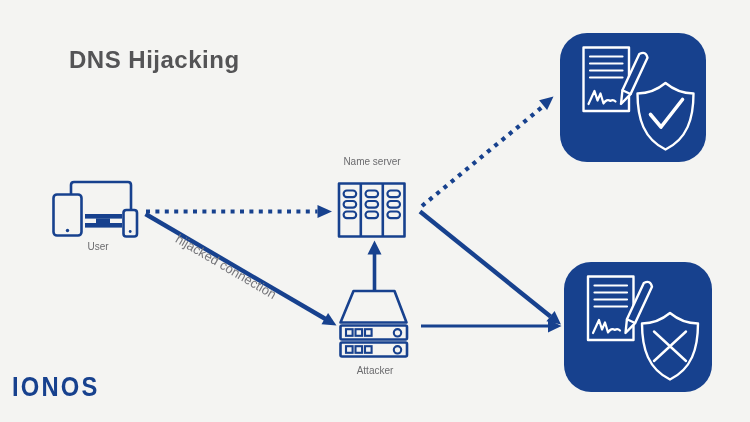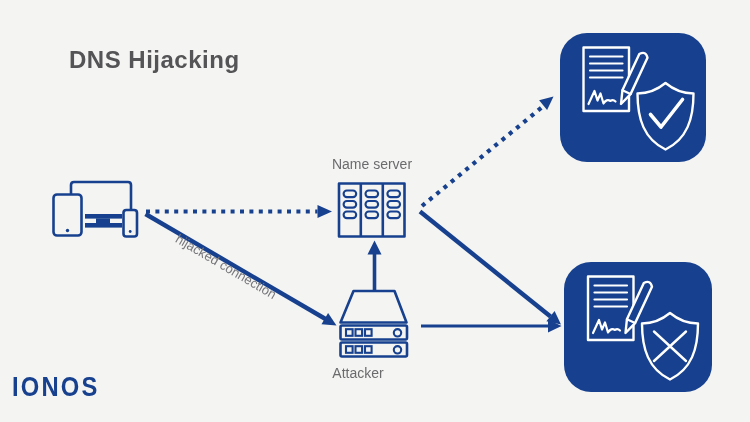--- a/index.html
+++ b/index.html
@@ -18,25 +18,25 @@
     font-family:"Liberation Sans","DejaVu Sans",sans-serif;
   }
   .art{position:absolute;left:0;top:0;}
   .title{
     position:absolute;left:69px;top:46px;
     font-size:24px;font-weight:bold;letter-spacing:.5px;
     color:var(--title-text);
   }
   .node-label{
     position:absolute;text-align:center;
-    font-size:14px;color:var(--label-text);
+    font-size:10px;color:var(--label-text);
   }
   .user-label{left:48px;top:241px;width:100px;}
   .nameserver-label{left:302px;top:156px;width:140px;}
-  .attacker-label{left:288px;top:365px;width:140px;}
+  .attacker-label{left:305px;top:365px;width:140px;}
   .conn-label{
     position:absolute;text-align:center;
     font-size:13px;color:var(--connection-label-text);
   }
   .normal-label{left:151px;top:190px;width:170px;}
   .hijacked-label{
     left:147px;top:259px;width:158px;
     transform:rotate(30.5deg);transform-origin:center center;
   }
   .logo{
@@ -173,17 +173,18 @@
       </g>
       <g>
         <path class="w wf" d="M670 313 C678.5 320 689 323.5 698 323.5 C698 349 691.5 369 670 379.5 C648.5 369 642 349 642 323.5 C651 323.5 661.5 320 670 313 Z"></path>
         <path class="w thin" d="M654 331.5 L686 361 M686 331.5 L654 361"></path>
       </g>
     </g>
   </svg>
 
   <div class="conn-label hijacked-label">hijacked connection</div>
 
+  <div class="node-label user-label">User</div>
   <div class="node-label nameserver-label">Name server</div>
   <div class="node-label attacker-label">Attacker</div>
 
   <div class="logo">IONOS</div>
 </div>
 
 </body></html>

